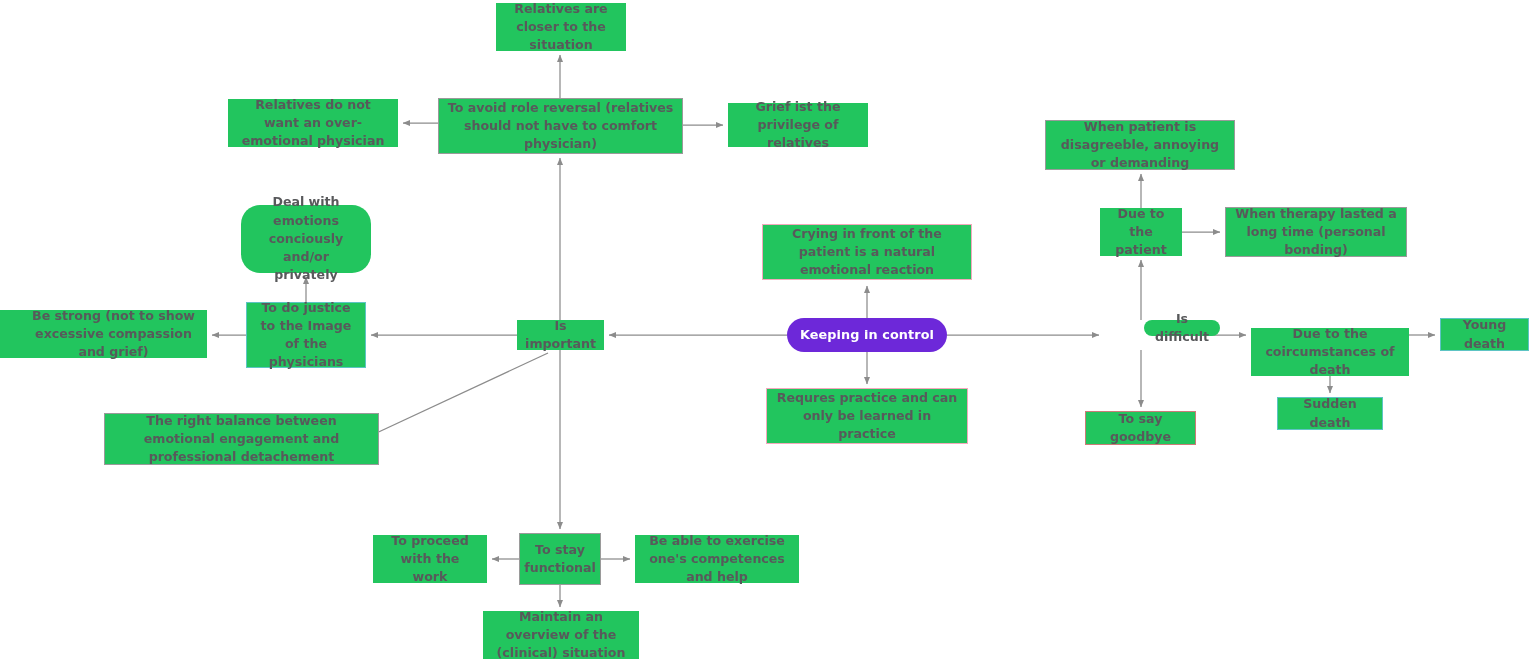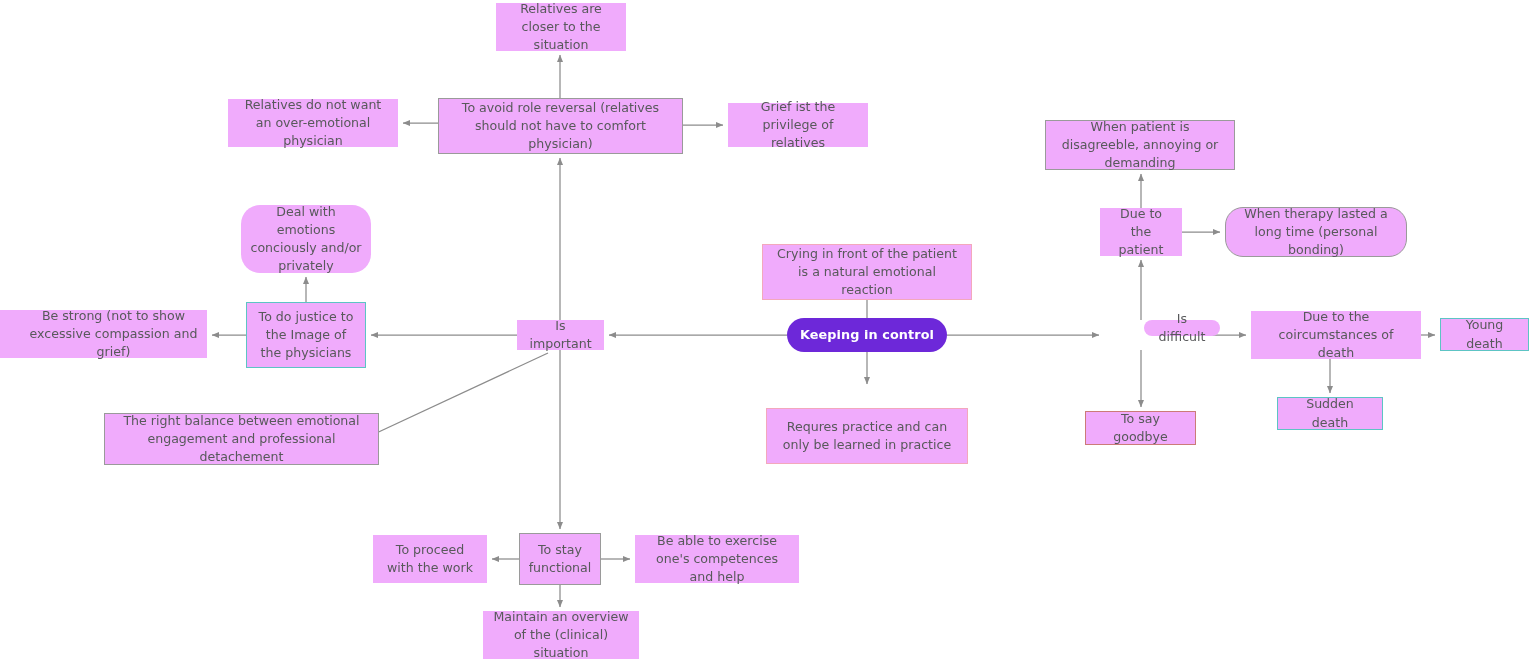--- a/index.html
+++ b/index.html
@@ -20,31 +20,32 @@
     width:1533px;height:660px;
     pointer-events:none;
   }
   .node{
     position:absolute;
     box-sizing:border-box;
     display:flex;
     align-items:center;
     justify-content:center;
     text-align:center;
-    background:#f0abfc;
+    background:#22c55e;
     color:#58595b;
     font-size:12.6px;
     line-height:1.45;
     padding:5px 8px;
     border:1px solid transparent;
     z-index:2;
+    font-weight:bold;
   }
   .node.b-gray{border-color:#9a9a9a;}
   .node.b-teal{border-color:#5dc4c4;}
-  .node.b-pink{border-color:#f3a8bc;margin-top:20px;}
+  .node.b-pink{border-color:#f3a8bc;}
   .node.b-red{border-color:#cb7b78;}
   .node.center{
     background:#6d28d9;
     border:none;
     border-radius:17px;
     color:#ffffff;
     font-weight:bold;
     font-size:12.8px;
     letter-spacing:.1px;
   }
@@ -147,27 +148,27 @@
       </div>
       <div class="node" style="left: 483px; top: 611px; width: 156px; height: 48px;">
         <span>Maintain an overview of the (clinical) situation</span>
       </div>
       <div class="node" style="left: 1100px; top: 208px; width: 82px; height: 48px;">
         <span>Due to the patient</span>
       </div>
       <div class="node b-gray" style="left: 1045px; top: 120px; width: 190px; height: 50px;">
         <span>When patient is disagreeble, annoying or demanding</span>
       </div>
-      <div class="node b-gray" style="left: 1225px; top: 207px; width: 182px; height: 50px; border-radius: 18px;">
+      <div class="node b-gray" style="left: 1225px; top: 207px; width: 182px; height: 50px;">
         <span>When therapy lasted a long time (personal bonding)</span>
       </div>
       <div class="node b-red" style="left: 1085px; top: 411px; width: 111px; height: 34px;">
         <span>To say goodbye</span>
       </div>
-      <div class="node" style="left: 1251px; top: 311px; width: 170px; height: 48px;">
+      <div class="node" style="left: 1251px; top: 328px; width: 158px; height: 48px;">
         <span>Due to the coircumstances of death</span>
       </div>
       <div class="node b-teal" style="left: 1440px; top: 318px; width: 89px; height: 33px;">
         <span>Young death</span>
       </div>
       <div class="node b-teal" style="left: 1277px; top: 397px; width: 106px; height: 33px;">
         <span>Sudden death</span>
       </div>
     </div>
 

